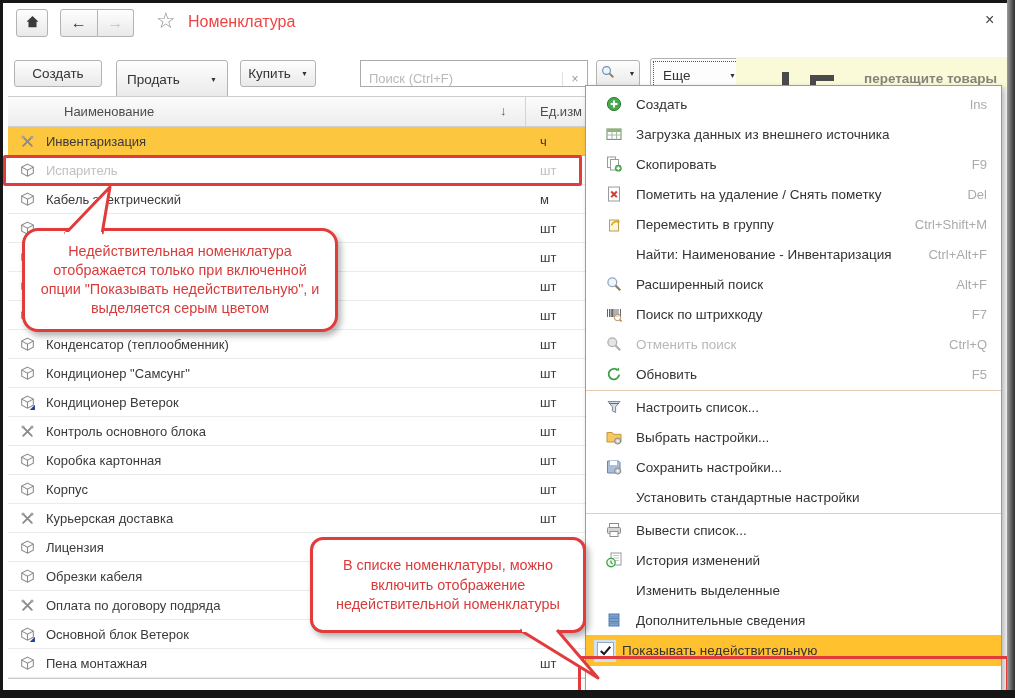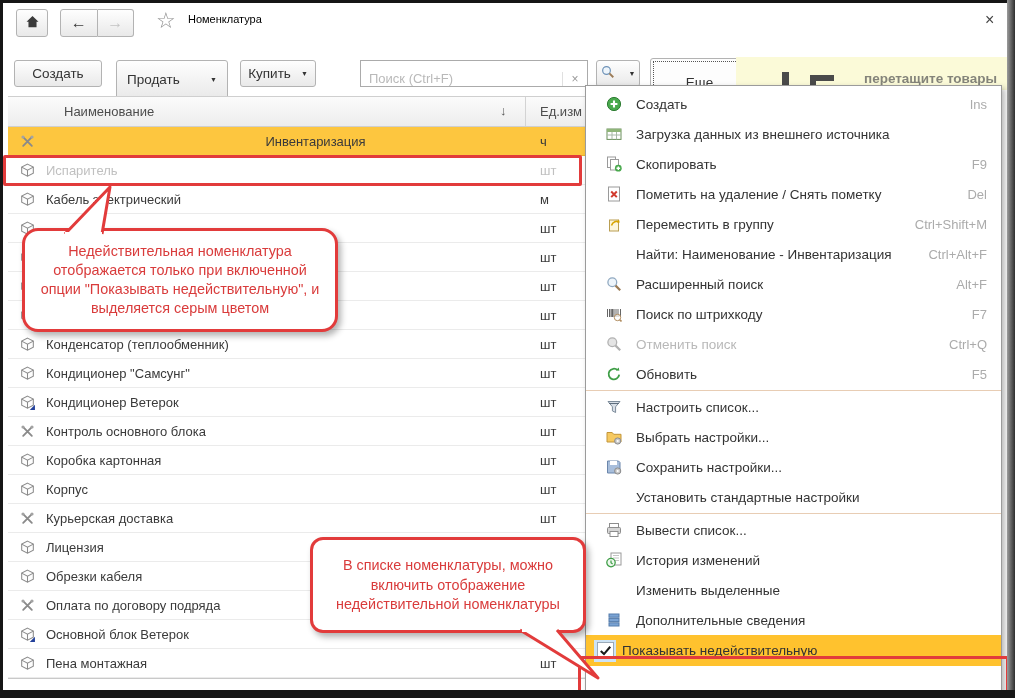--- a/index.html
+++ b/index.html
@@ -12,47 +12,47 @@
   .edge-bottom{left:0;right:0;bottom:0;height:8px;}
 
   
   .btn{display:inline-flex;align-items:center;justify-content:center;background:linear-gradient(#fefefe,#e9e9e9);border:1px solid #b3b3b3;border-radius:3px;color:#333;font-size:13.5px;cursor:pointer;box-sizing:border-box;}
   .home-btn{position:absolute;left:16px;top:9px;width:32px;height:28px;}
   .nav-group{position:absolute;left:60px;top:9px;width:74px;height:28px;display:flex;}
   .nav-half{flex:1;display:flex;align-items:center;justify-content:center;background:linear-gradient(#fefefe,#e9e9e9);border:1px solid #b3b3b3;box-sizing:border-box;}
   .nav-back{border-radius:3px 0 0 3px;font-weight:bold;color:#3c3c3c;font-size:16px;}
   .nav-fwd{border-radius:0 3px 3px 0;border-left:none;color:#c3c3c3;font-weight:bold;font-size:16px;}
   .star{position:absolute;left:156px;top:10px;font-size:22px;color:#8f8f8f;line-height:1;}
-  .page-title{position:absolute;left:188px;top:13px;font-size:11px;color:#000000;font-weight:500;}
+  .page-title{position:absolute;left:188px;top:13px;font-size:16px;color:#ef4444;font-weight:500;}
   .close-x{position:absolute;left:985px;top:11px;font-size:16px;color:#444;cursor:pointer;}
 
   
   .tb-create{position:absolute;left:14px;top:60px;width:88px;height:27px;}
   .tb-sell{position:absolute;left:116px;top:60px;width:112px;height:39px;justify-content:space-between;padding:0 10px;}
   .tb-buy{position:absolute;left:240px;top:60px;width:76px;height:27px;justify-content:center;padding:0 10px;}
   .caret{font-size:7px;color:#333;margin-left:10px;}
   .searchbox{position:absolute;left:360px;top:60px;width:228px;height:27px;border:1px solid #ababab;background:#fff;display:flex;align-items:flex-end;box-sizing:border-box;}
   .searchbox input{flex:1;border:none;outline:none;font-size:13px;padding:0 8px;color:#333;font-family:inherit;background:transparent;}
   .searchbox input::placeholder{color:#b9b9b9;}
   .search-clear{width:24px;text-align:center;color:#9a9a9a;font-size:12px;border-left:1px solid #e0e0e0;cursor:pointer;}
   .tb-lens{position:absolute;left:596px;top:60px;width:44px;height:27px;gap:4px;}
-  .tb-more{position:absolute;left:650px;top:58px;width:99px;height:29px;background:#fdfdfd;outline:1px dotted #555;outline-offset:-4px;justify-content:space-between;padding:16px 12px;flex-direction:column;}
+  .tb-more{position:absolute;left:650px;top:58px;width:99px;height:29px;background:#fdfdfd;outline:1px dotted #555;outline-offset:-4px;justify-content:space-between;padding:16px 12px;}
   .drag-panel{position:absolute;left:736px;top:57px;width:271px;height:33px;background:#fbfad8;z-index:1;}
   .drag-hint{position:absolute;right:10px;bottom:4px;font-size:13.5px;font-weight:bold;color:#84847a;}
   .glyph{position:absolute;background:#4a4a4a;}
 
   
   .thead{position:absolute;left:8px;top:96px;width:577px;height:31px;background:linear-gradient(#fbfbfb,#ededed);border-top:1px solid #cfcfcf;border-bottom:1px solid #cfcfcf;box-sizing:border-box;z-index:2;}
   .th-name{position:absolute;left:56px;top:7px;font-size:13px;color:#4d4d4d;}
   .th-sort{position:absolute;left:492px;top:6px;font-size:13px;color:#555;}
   .th-div{position:absolute;left:517px;top:0;bottom:0;width:1px;background:#d3d3d3;}
   .th-unit{position:absolute;left:532px;top:7px;font-size:13px;color:#4d4d4d;white-space:nowrap;}
   .tbody{position:absolute;left:8px;top:127px;width:577px;border-bottom:1px solid #c9c9c9;z-index:2;}
   .trow{position:relative;height:29px;display:flex;align-items:center;border-bottom:1px solid #ebebeb;background:#fff;font-size:13px;color:#3a3a3a;box-sizing:border-box;}
-  .trow.sel{background:#fdc63f;border-bottom:1px solid #e8b62e;text-align:center;}
+  .trow.sel{background:#fdc63f;border-bottom:1px solid #e8b62e;}
   .trow.inactive .tname,.trow.inactive .tunit{color:#c0c0c0;}
   .ticon{width:38px;display:flex;justify-content:center;align-items:center;}
   .ticon svg{width:15px;height:15px;}
   .tname{flex:1;white-space:nowrap;overflow:hidden;}
   .tunit{position:absolute;left:532px;white-space:nowrap;}
 
   
   .menu{position:absolute;left:585px;top:85px;width:417px;height:608px;background:#fff;border:1px solid #9b9b9b;box-sizing:border-box;box-shadow:3px 3px 6px rgba(0,0,0,.28);z-index:20;padding-top:3px;}
   .mi{height:30px;display:flex;align-items:center;font-size:13.5px;color:#333;cursor:pointer;}
   .mi .mic{width:32px;padding-left:12px;display:flex;align-items:center;justify-content:center;box-sizing:content-box;}

